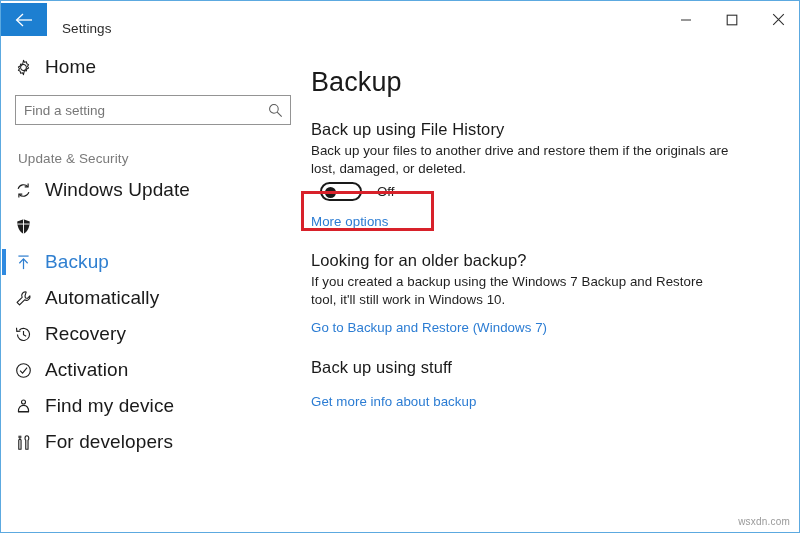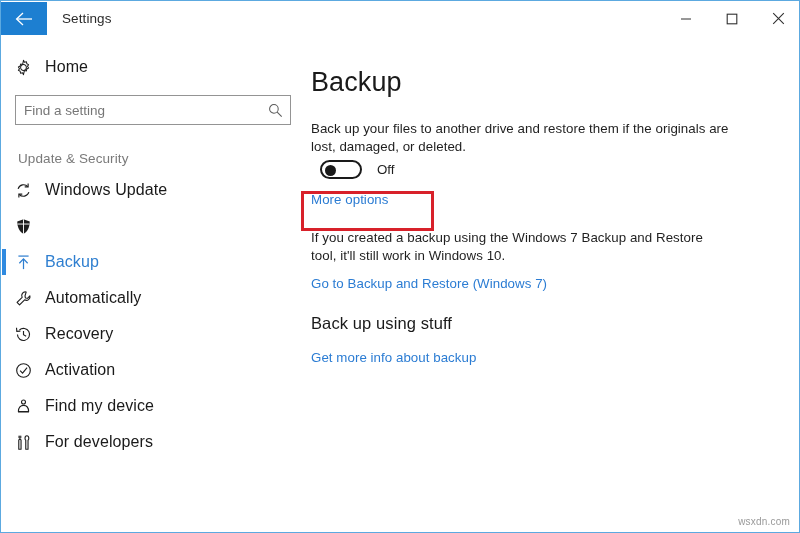--- a/index.html
+++ b/index.html
@@ -22,21 +22,21 @@
   }
 
   
   #titlebar {
     position: absolute;
     left: 0; top: 0;
     width: 800px;
     height: 35px;
     background: #ffffff;
     display: flex;
-    align-items: center;
+    align-items: flex-end;
   }
 
   #back-button {
     width: 46px;
     height: 33px;
     background: #1d7fd1;
     display: flex;
     align-items: center;
     justify-content: center;
     flex: none;
@@ -96,21 +96,21 @@
   .nav-item .nav-icon {
     width: 30px;
     flex: none;
     display: flex;
     align-items: center;
     justify-content: flex-start;
     color: #1f1f1f;
   }
   .nav-item .nav-icon svg { display: block; }
   .nav-item .nav-label {
-    font-size: 16px;
+    font-size: 19px;
     color: #1a1a1a;
     letter-spacing: 0.1px;
     white-space: nowrap;
   }
 
   .nav-item.selected .nav-label { color: #2f7fd0; }
   .nav-item.selected .nav-icon { color: #2f7fd0; }
   .nav-item.selected::before {
     content: "";
     position: absolute;
@@ -430,36 +430,38 @@
         <span class="nav-label">For developers</span>
       </div>
 
     </div>
 
     <div id="main">
 
       <h1 id="page-title">Backup</h1>
 
       <div class="section">
+        <div class="section-heading">Back up using File History</div>
         <div class="section-body">Back up your files to another drive and restore them if the originals are lost, damaged, or deleted.</div>
 
 
         <div id="toggle-row">
           <div id="toggle-switch">
             <div id="toggle-knob"></div>
           </div>
           <div id="toggle-state">Off</div>
         </div>
 
         <a href="#" class="link" id="more-options-link">More options</a>
 
         <div id="annotation-box"></div>
       </div>
 
       <div class="section" id="older-backup-section">
+        <div class="section-heading">Looking for an older backup?</div>
         <div class="section-body">If you created a backup using the Windows 7 Backup and Restore tool, it'll still work in Windows 10.</div>
         <a href="#" class="link" id="backup-restore-link">Go to Backup and Restore (Windows 7)</a>
       </div>
 
       <div class="section" id="stuff-section">
         <div class="section-heading">Back up using stuff</div>
         <a href="#" class="link" id="more-info-link">Get more info about backup</a>
       </div>
 
     </div>

